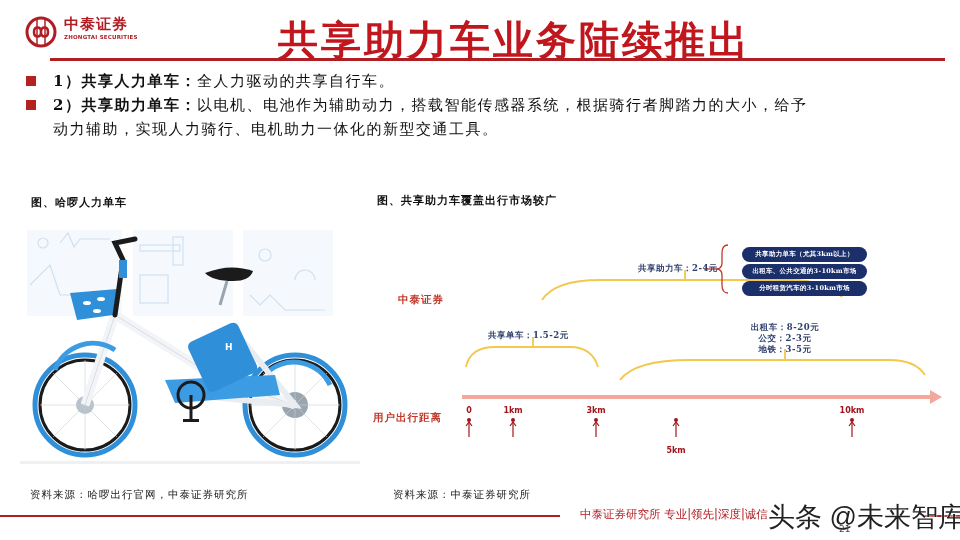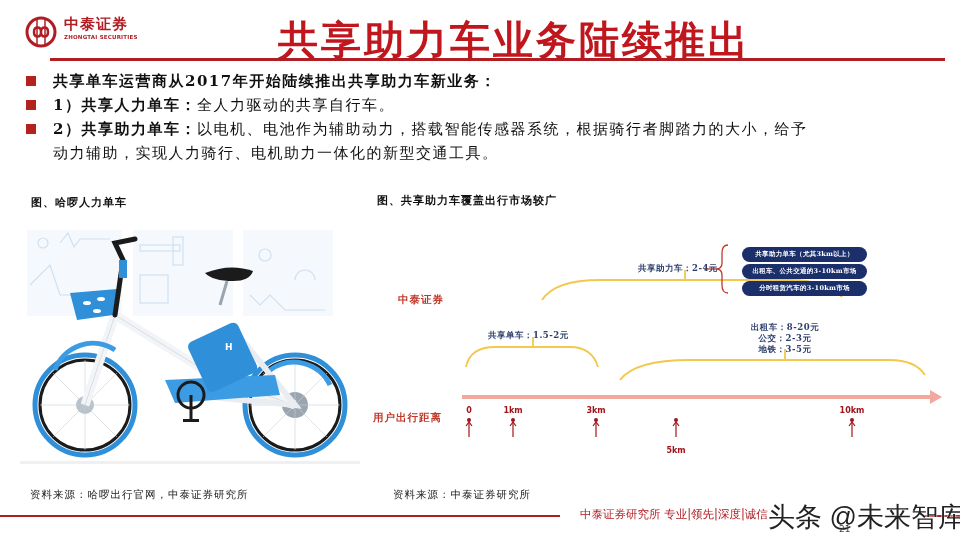--- a/index.html
+++ b/index.html
@@ -61,24 +61,20 @@
   </svg>
   <div class="logo-text">
     <span class="logo-cn">中泰证券</span>
     <span class="logo-en">ZHONGTAI SECURITIES</span>
   </div>
 </div>
 <div class="page-title">共享助力车业务陆续推出</div>
 <div class="title-rule"></div>
 
 <div class="bullets">
-  <div class="bullet">
-    <span class="bullet-mark"></span>
-    <span class="bullet-text"><b>共享单车运营商从2017年开始陆续推出共享助力车新业务：</b><span></span></span>
-  </div>
   <div class="bullet">
     <span class="bullet-mark"></span>
     <span class="bullet-text"><b>1）共享人力单车：</b><span>全人力驱动的共享自行车。</span></span>
   </div>
   <div class="bullet">
     <span class="bullet-mark"></span>
     <span class="bullet-text"><b>2）共享助力单车：</b><span>以电机、电池作为辅助动力，搭载智能传感器系统，根据骑行者脚踏力的大小，给予</span></span>
   </div>
   <div class="bullet-cont">动力辅助，实现人力骑行、电机助力一体化的新型交通工具。</div>
 </div>

